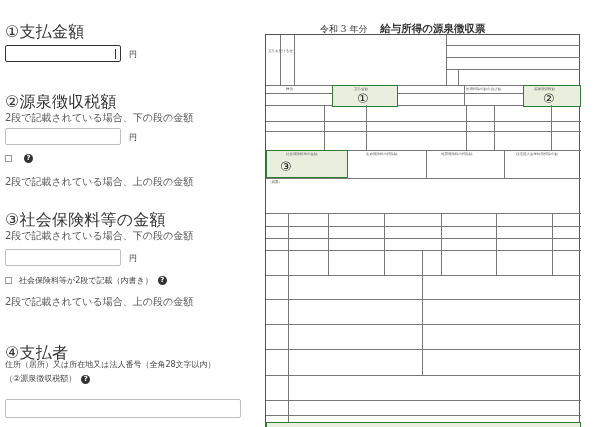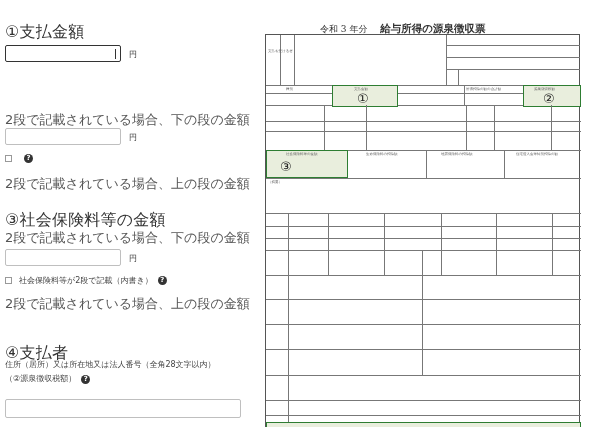--- a/index.html
+++ b/index.html
@@ -1,20 +1,20 @@
 <!DOCTYPE html>
 <html><head>
 <meta charset="utf-8">
 <style>
   html, body { margin:0; padding:0; }
   body { width:601px; height:427px; overflow:hidden; background:#ffffff; position:relative;
          font-family:"DejaVu Sans", "Liberation Sans", sans-serif; color:#333; }
   .left { position:absolute; left:0; top:0; width:262px; height:427px; }
   .h { position:absolute; left:5px; font-size:16px; color:#333; white-space:nowrap; letter-spacing:0.2px; }
-  .sub { position:absolute; left:5px; font-size:13px; color:#555; white-space:nowrap; }
+  .sub { position:absolute; left:5px; font-size:10px; color:#555; white-space:nowrap; }
   .inp { position:absolute; left:5px; width:116px; height:17px; border:1px solid #bfbfbf; border-radius:2px; background:#fff; box-sizing:border-box; }
   .inp.focus { border:1px solid #333; }
   .caret { position:absolute; right:4px; top:3px; width:1px; height:10px; background:#333; }
   .yen { position:absolute; font-size:8px; color:#333; }
   .cb-row { position:absolute; left:5px; font-size:8px; color:#444; white-space:nowrap; display:flex; align-items:center; }
   .cb { width:7px; height:7px; border:1px solid #999; background:#fff; margin-right:7px; display:inline-block; box-sizing:border-box; }
   .help { width:9px; height:9px; border-radius:50%; background:#333; color:#fff; font-size:7px; line-height:9px; text-align:center; margin-left:5px; display:inline-block; font-weight:bold; }
   .addr-label { position:absolute; left:5px; font-size:8px; color:#444; line-height:14px; white-space:nowrap; }
   .wide-inp { position:absolute; left:5px; top:399px; width:236px; height:19px; border:1px solid #bfbfbf; border-radius:2px; box-sizing:border-box; }
 
@@ -31,20 +31,21 @@
 <body>
 
 <div class="left">
 
   <div class="h" style="top:22px;">①支払金額</div>
   <div class="inp focus" style="top:45px;">
       <div class="caret"></div>
     </div>
   <div class="yen" style="left:129px; top:49px;">円</div>
 
+  <div class="h" style="top:92px;">②源泉徴収税額</div>
   <div class="sub" style="top:111px;">2段で記載されている場合、下の段の金額</div>
   <div class="inp" style="top:128px;"></div>
   <div class="yen" style="left:129px; top:132px;">円</div>
   <div class="cb-row" style="top:154px;">
     <span class="cb"></span>
     <span class="help">?</span>
   </div>
   <div class="sub" style="top:175px;">2段で記載されている場合、上の段の金額</div>
 
   <div class="h" style="top:210px;">③社会保険料等の金額</div>

